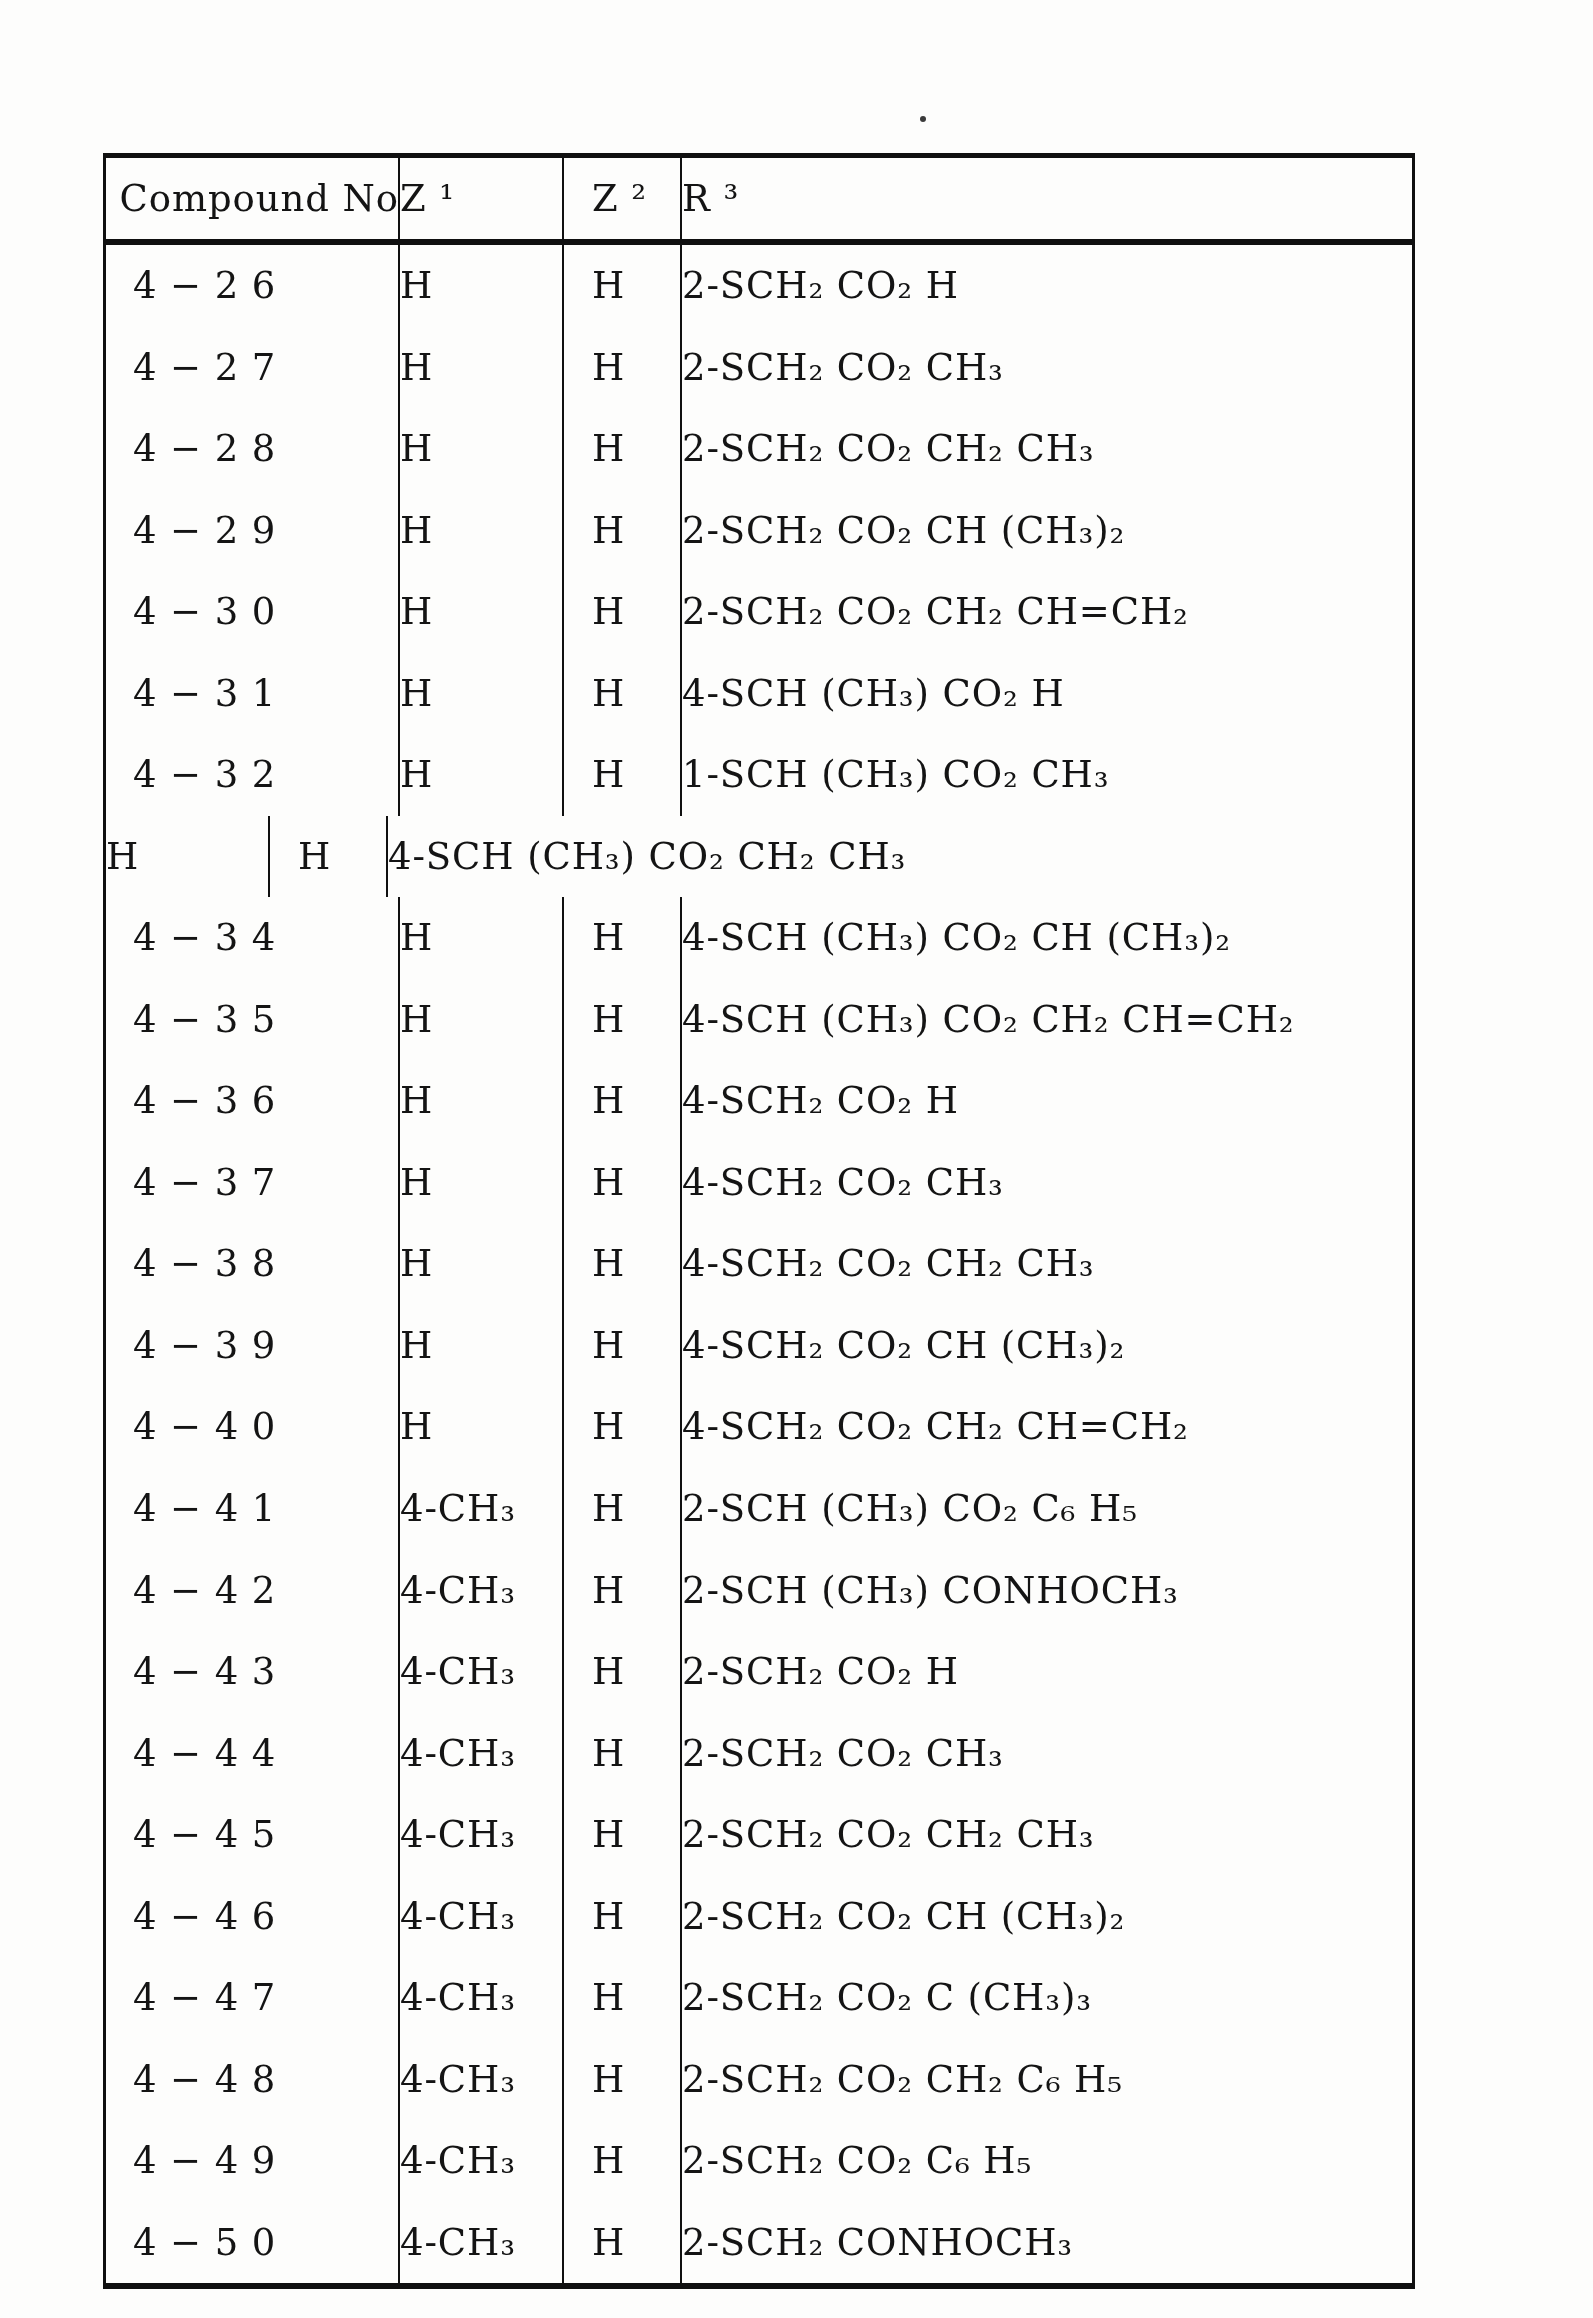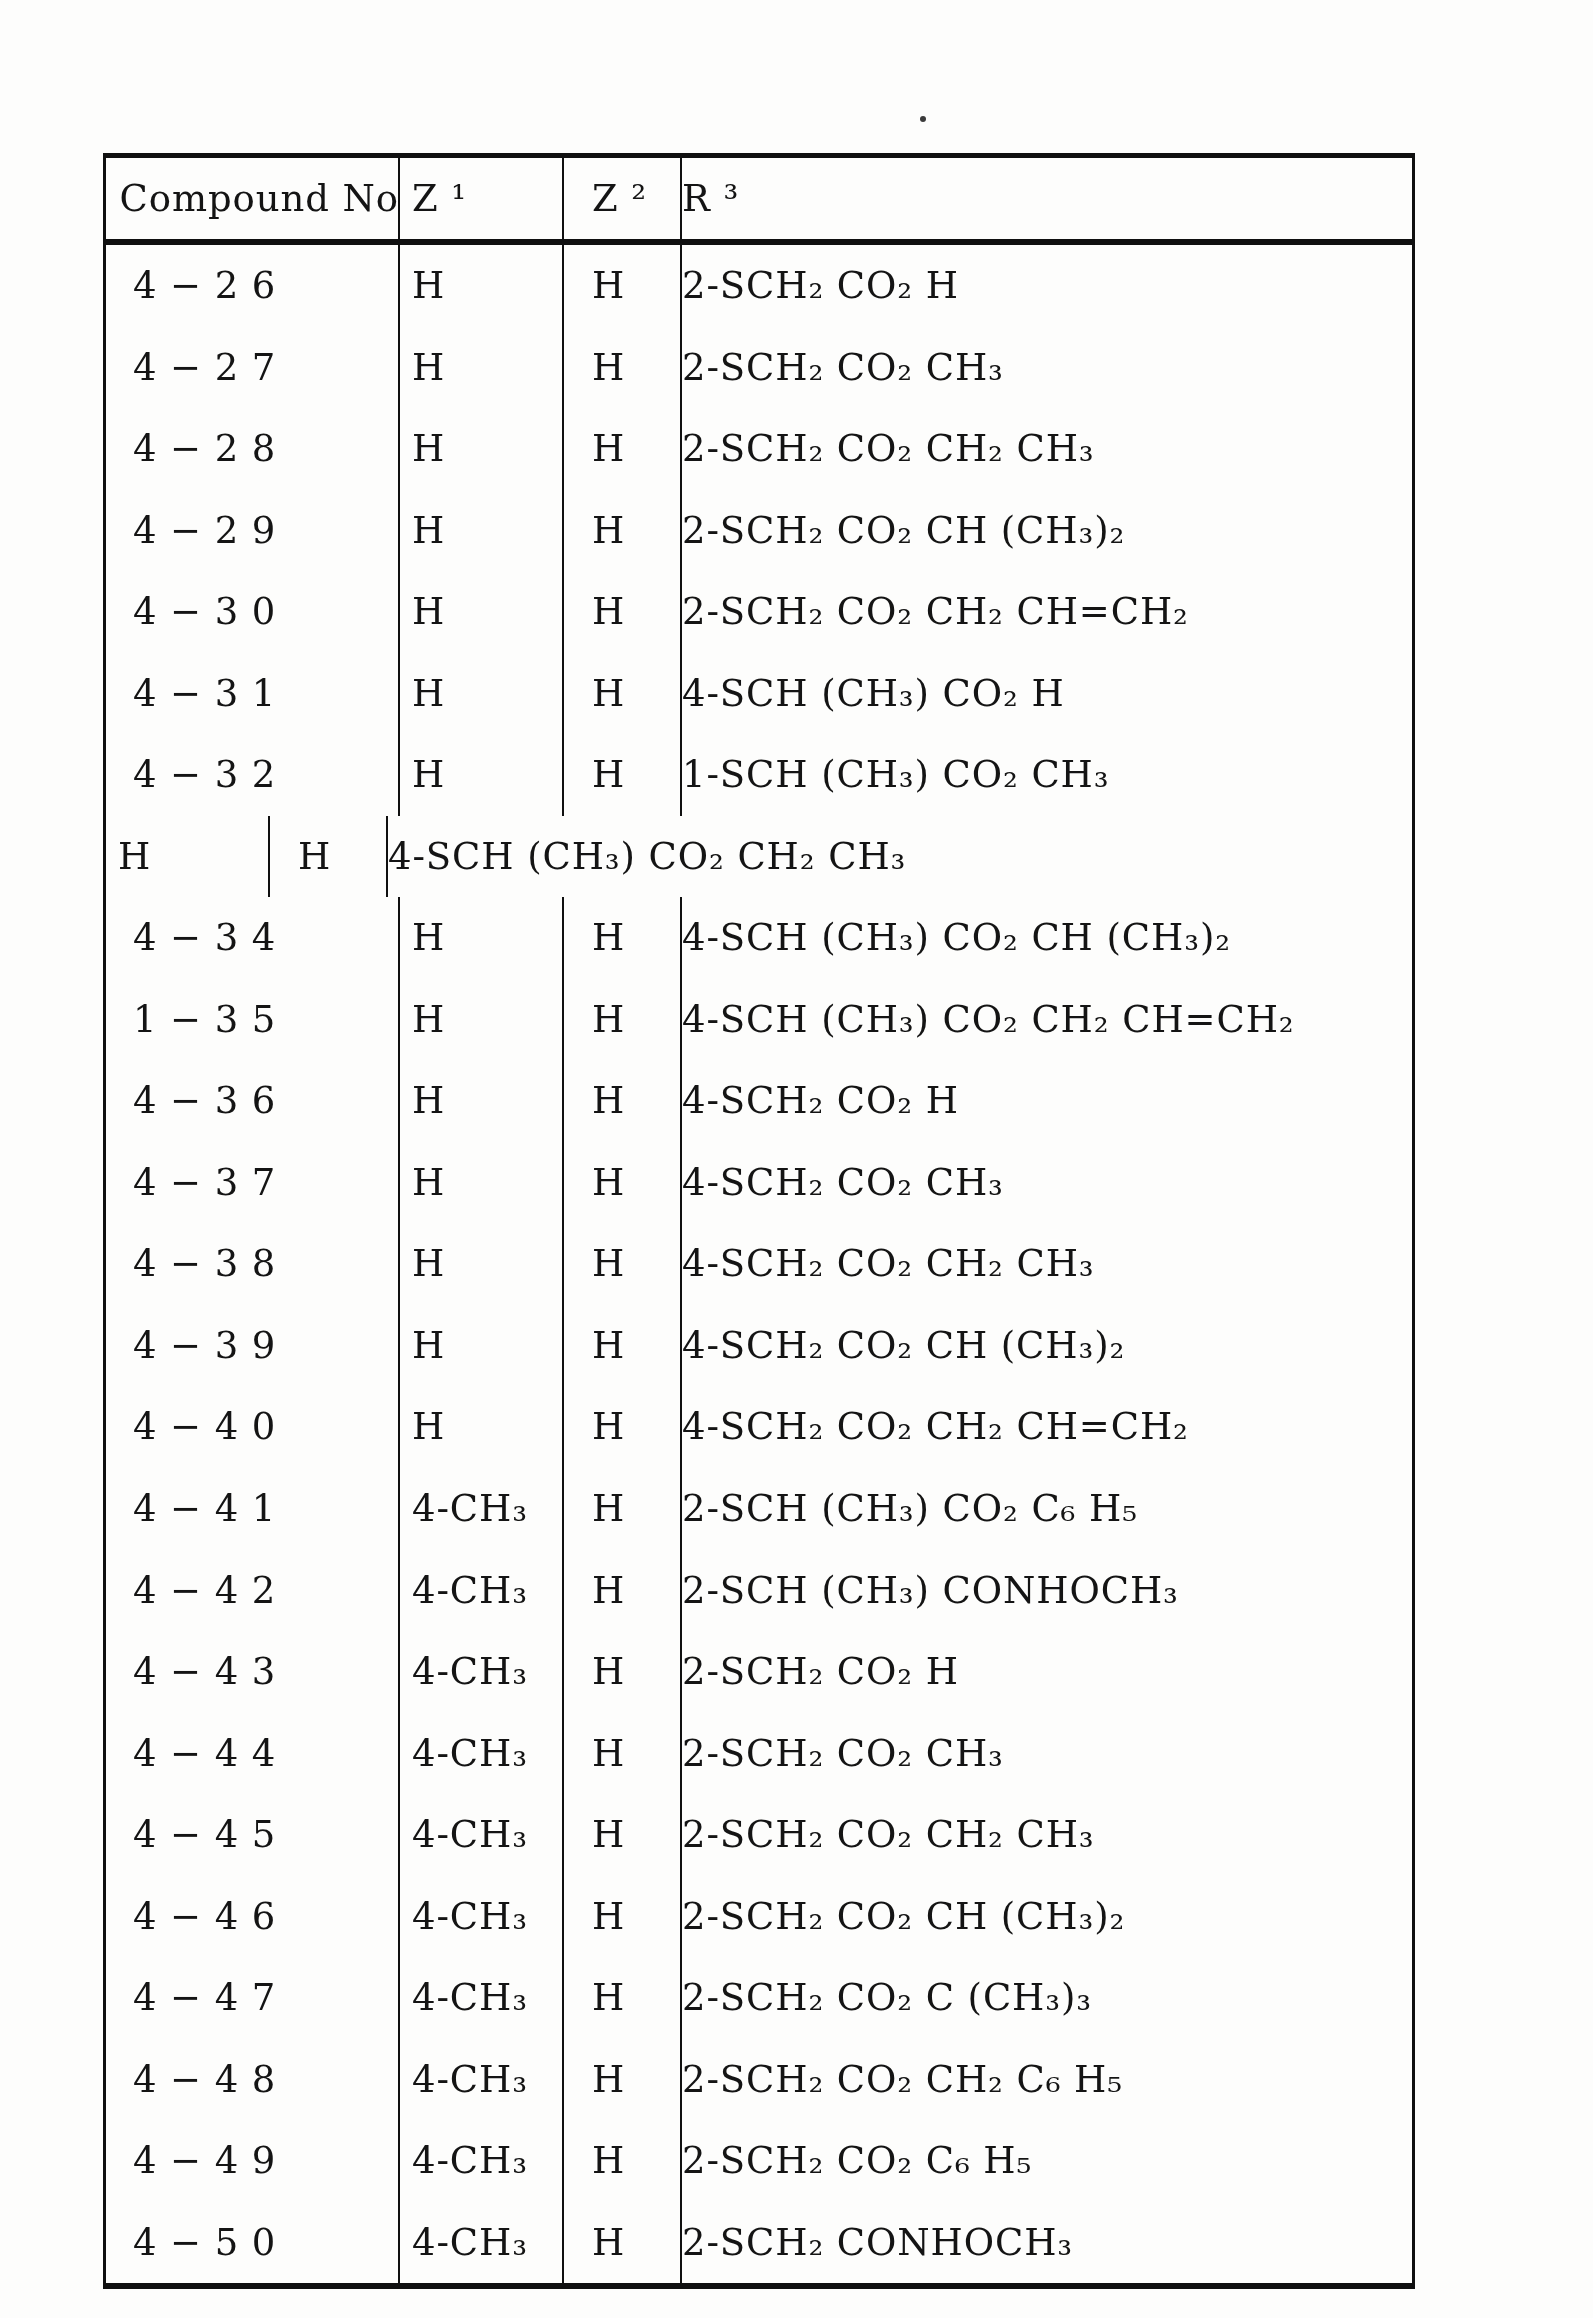--- a/index.html
+++ b/index.html
@@ -55,21 +55,21 @@
     min-height: 0;
   }
   .cell {
     display: flex;
     align-items: center;
     box-sizing: border-box;
     white-space: nowrap;
     overflow: hidden;
   }
   .col-no { width: 294px; flex: 0 0 294px; border-right: 2.6px solid #101010; padding-left: 27px; }
-  .col-z1 { width: 164px; flex: 0 0 164px; border-right: 2.6px solid #101010; padding-left: 12px; }
+  .col-z1 { width: 164px; flex: 0 0 164px; border-right: 2.6px solid #101010; }
   .col-z2 { width: 118px; flex: 0 0 118px; border-right: 2.6px solid #101010; padding-left: 28px; }
   .col-r3 { flex: 1 1 auto; padding-left: 0; }
   .thead .col-no { padding-left: 13.6px; }
 </style>
 </head>
 <body>
 
 <div class="page">
 
   <div class="stray-dot"></div>
@@ -140,21 +140,21 @@
       </div>
 
       <div class="trow">
         <div class="cell col-no">4 − 3 4</div>
         <div class="cell col-z1">H</div>
         <div class="cell col-z2">H</div>
         <div class="cell col-r3">4-SCH (CH₃) CO₂ CH (CH₃)₂</div>
       </div>
 
       <div class="trow">
-        <div class="cell col-no">1 − 3 5</div>
+        <div class="cell col-no">4 − 3 5</div>
         <div class="cell col-z1">H</div>
         <div class="cell col-z2">H</div>
         <div class="cell col-r3">4-SCH (CH₃) CO₂ CH₂ CH=CH₂</div>
       </div>
 
       <div class="trow">
         <div class="cell col-no">4 − 3 6</div>
         <div class="cell col-z1">H</div>
         <div class="cell col-z2">H</div>
         <div class="cell col-r3">4-SCH₂ CO₂ H</div>

